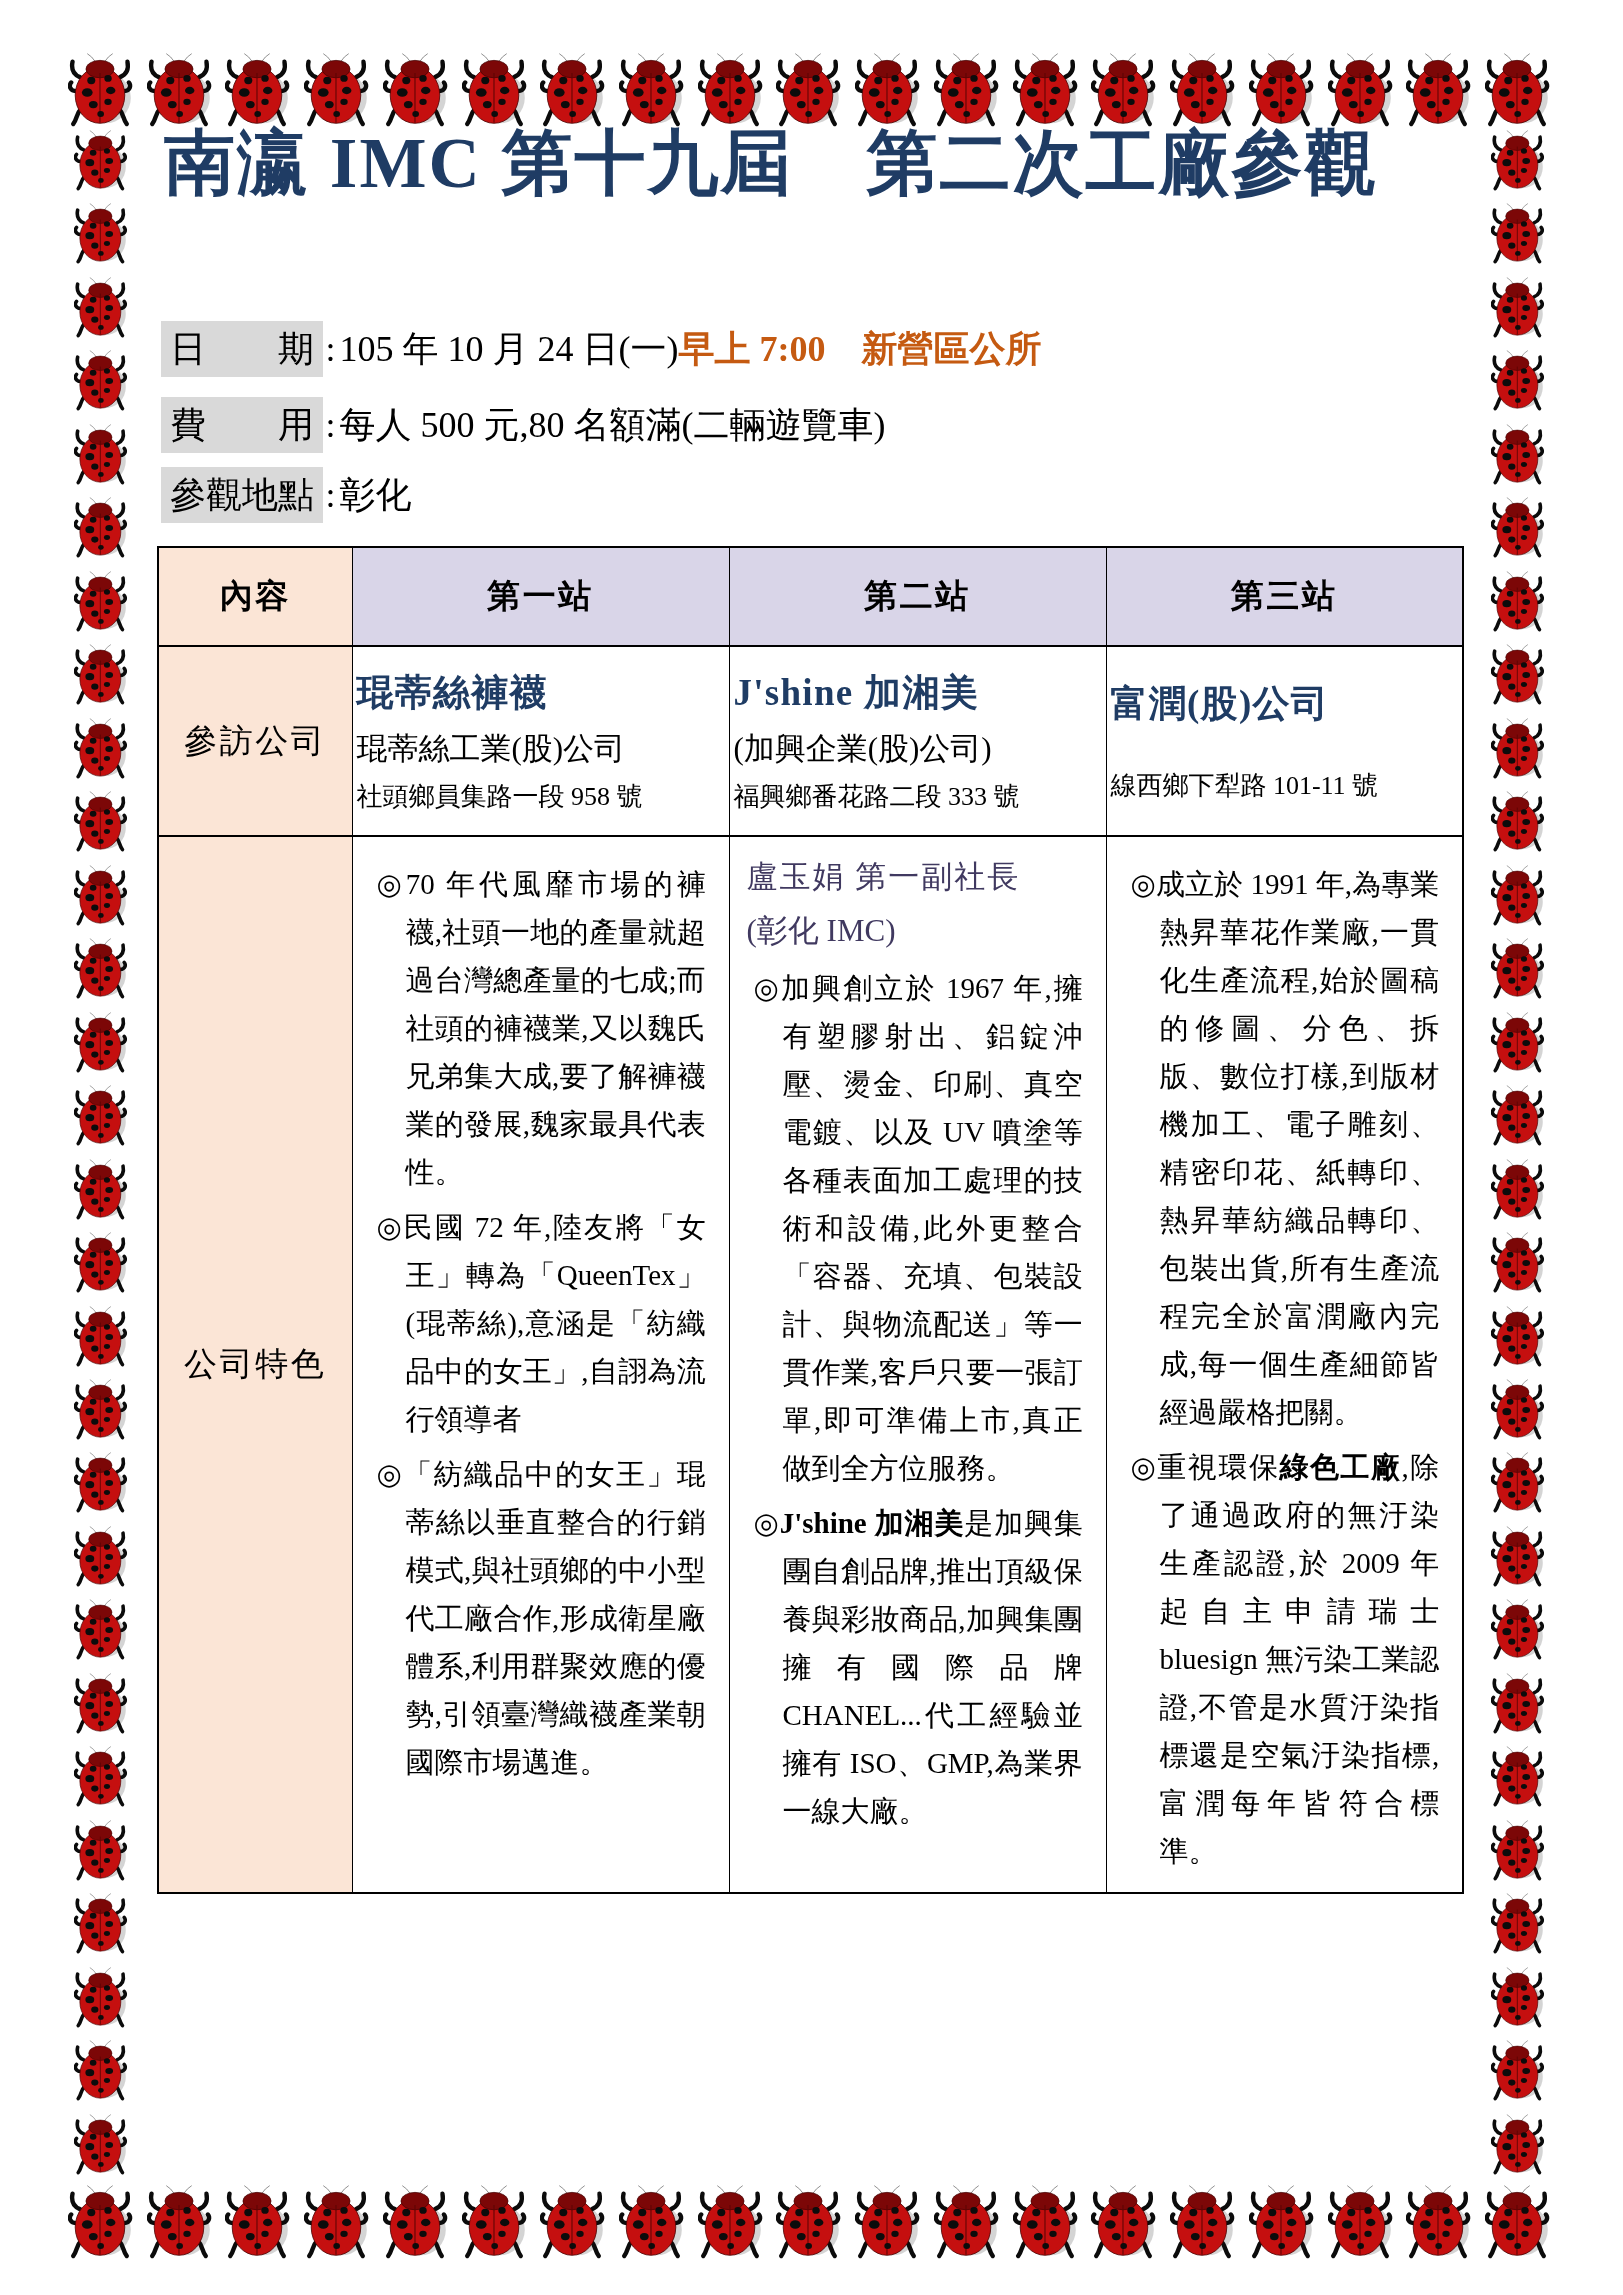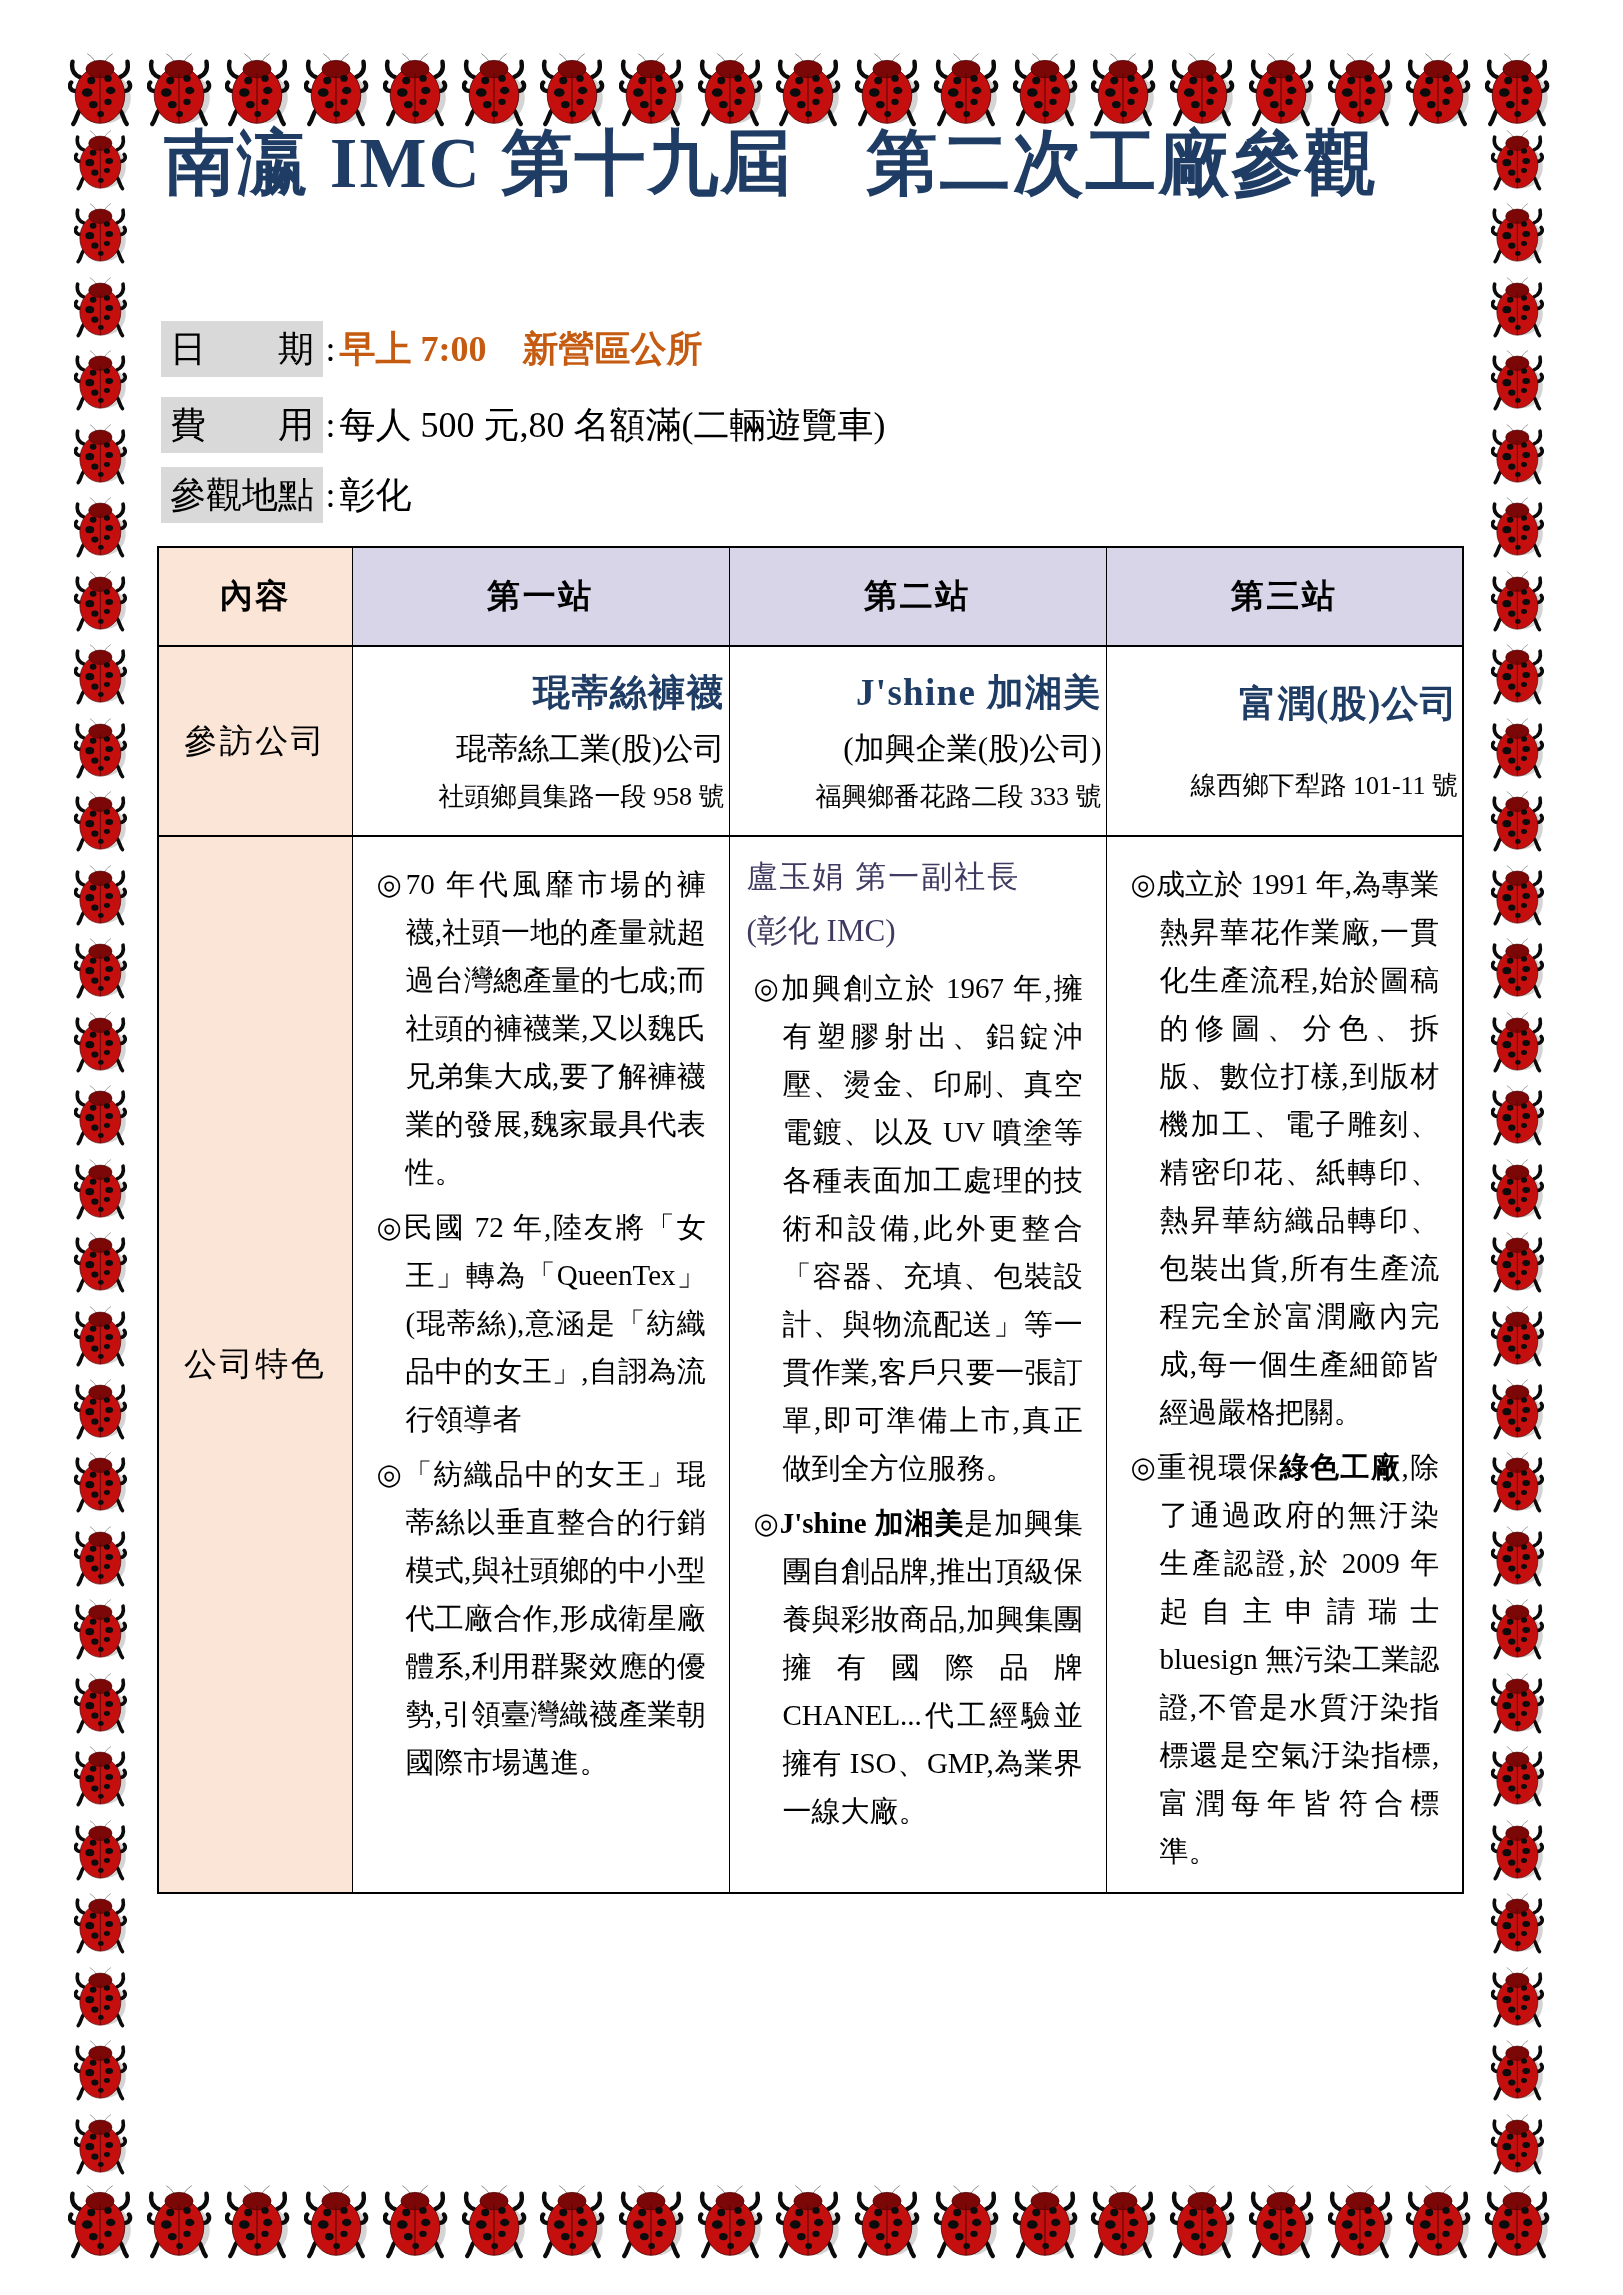--- a/index.html
+++ b/index.html
@@ -44,21 +44,21 @@
   .main-table td{
     border-left:1.3px solid #000;border-right:1.3px solid #000;
     border-top:2px solid #000;border-bottom:2px solid #000;
     overflow:hidden;
   }
   .col-lab{width:194px;} .col-1{width:377px;} .col-2{width:377px;} .col-3{width:357px;}
   .r-head{height:99px;} .r-comp{height:190px;} .r-time{height:86px;} .r-prod{height:92px;} .r-feat{height:1031px;}
   td.lab{background:var(--peach,#FBE5D6);text-align:center;vertical-align:middle;font-size:33px;letter-spacing:2.6px;}
   .r-head td{background:var(--lavender,#D9D5E8);text-align:center;vertical-align:middle;font-weight:bold;font-size:33px;letter-spacing:2.6px;}
   .r-head td.lab{background:var(--peach,#FBE5D6);}
-  .company-cell{text-align:right;vertical-align:middle;padding:6.5px 3.9px;}
+  .company-cell{text-align:left;vertical-align:middle;padding:6.5px 3.9px;}
   .cname{font-size:37px;font-weight:bold;color:var(--navy,#1F3C64);margin-bottom:10.5px;letter-spacing:1.3px;}
   .csub{font-size:31px;margin-bottom:9.2px;}
   .csub:empty{display:none;}
   .caddr{font-size:26px;}
   .r-time td,.r-prod td{text-align:center;vertical-align:middle;font-size:33px;letter-spacing:1.3px;}
   td.feat{
     vertical-align:top;padding:15.7px 15.7px 10.5px 17px;
     font-size:29px;line-height:48px;text-align:justify;
   }
   td.feat p{margin:7px;text-indent:-29px;padding-left:29px;}
@@ -2616,20 +2616,21 @@
           <ellipse cx="48" cy="91" rx="5" ry="4.5"></ellipse>
         </g>
       </svg>
     </div>
 
   <h1 class="title">南瀛 IMC 第十九屆　第二次工廠參觀</h1>
 
   <div class="info-line" style="top:321px">
     <span class="info-label">日　　期</span>
     <span class="info-colon">:</span>
+    <span class="info-value">105 年 10 月 24 日(一) </span>
     <span class="info-highlight">早上 7:00　新營區公所</span>
   </div>
 
   <div class="info-line" style="top:397px">
     <span class="info-label">費　　用</span>
     <span class="info-colon">:</span>
     <span class="info-value">每人 500 元,80 名額滿(二輛遊覽車)</span>
   </div>
 
   <div class="info-line" style="top:467px">

